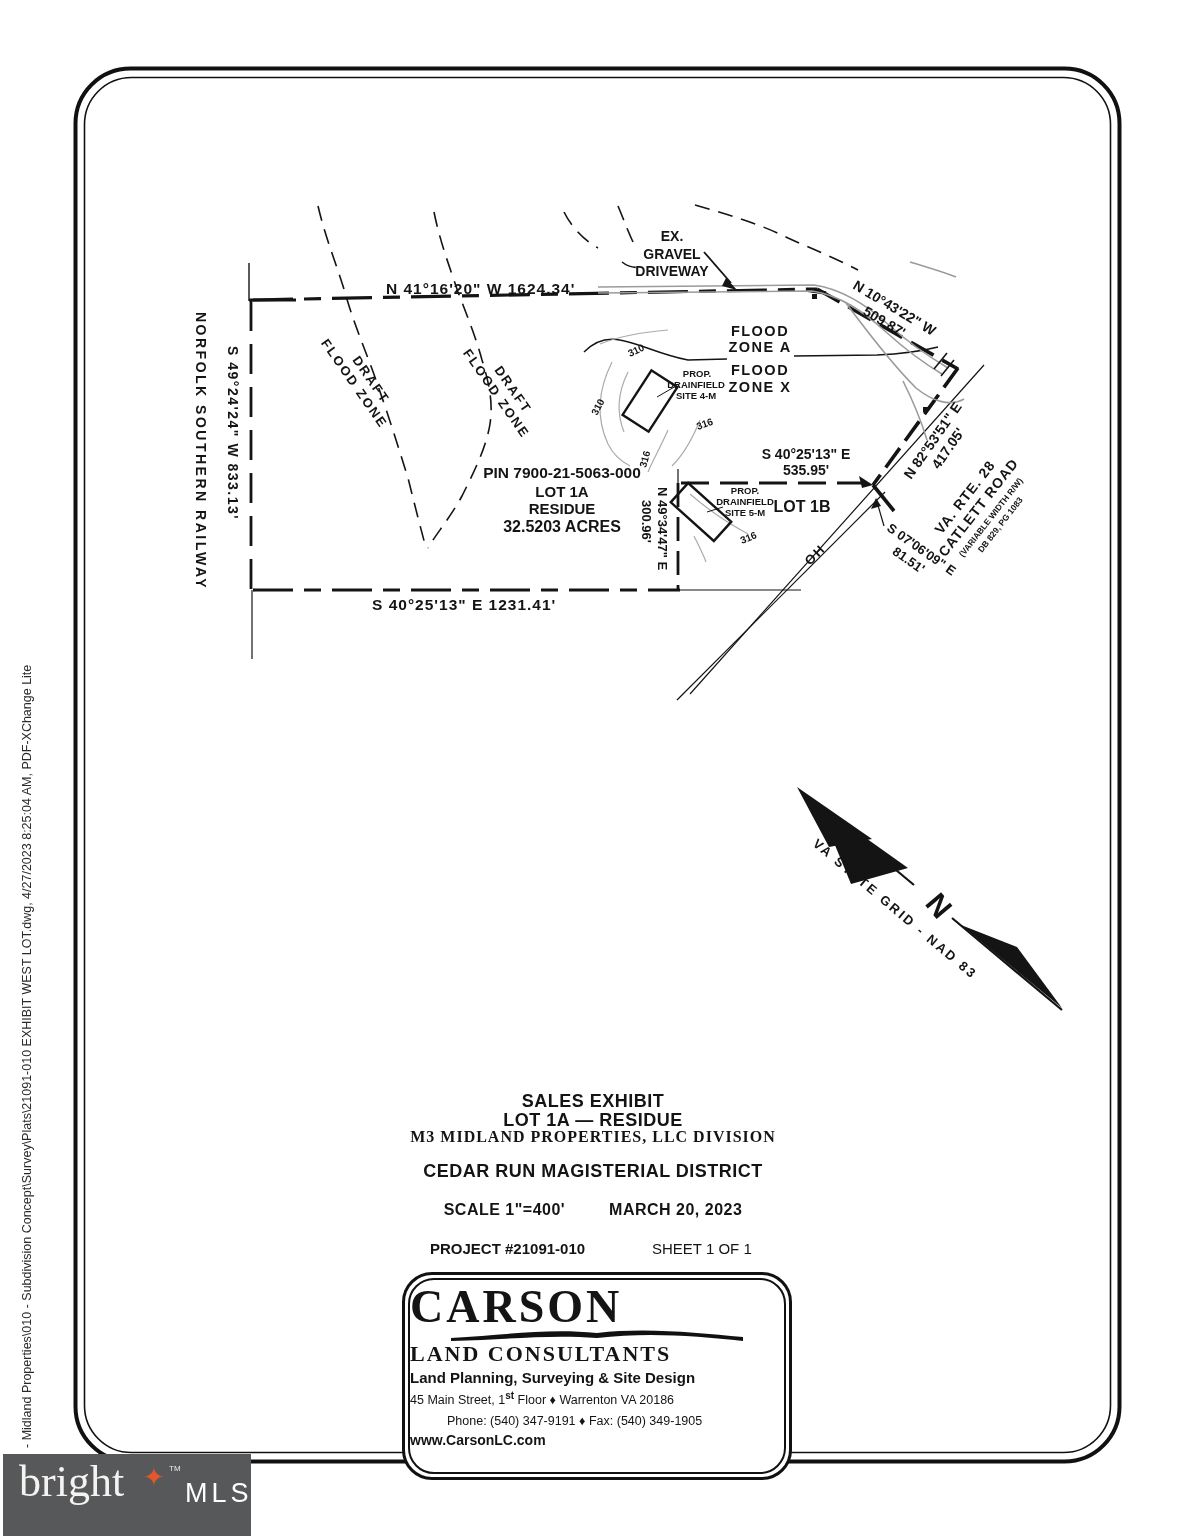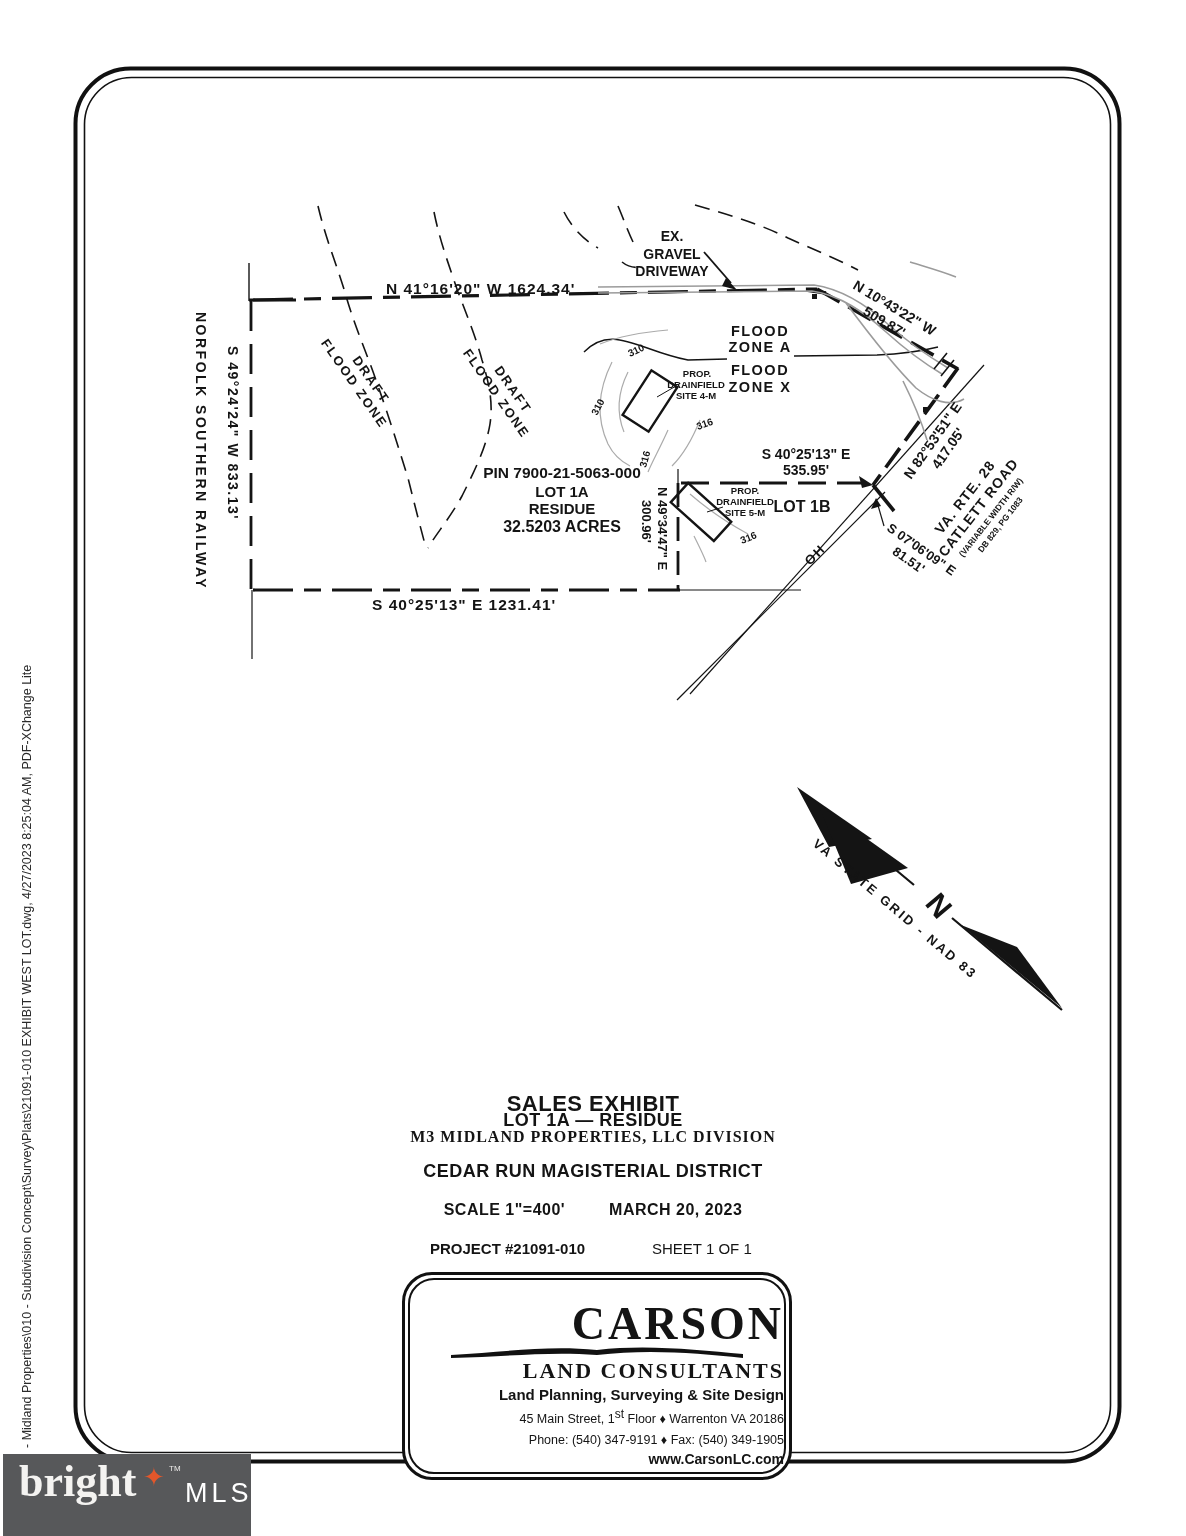--- a/index.html
+++ b/index.html
@@ -11,33 +11,33 @@
       letter-spacing:.5px;white-space:nowrap;}
   .serif{font-family:"Liberation Serif",serif;}
   
   #filepath{position:absolute;left:20px;top:1448px;transform:rotate(-90deg);
             transform-origin:0 0;white-space:nowrap;font-size:12.5px;color:#2a2a2a;
             font-weight:normal;}
   
   #carson{position:absolute;left:402px;top:1272px;width:384px;height:202px;
           background:#fff;border:3px solid #111;border-radius:30px;}
   #carson .inner{position:absolute;inset:3px;border:2px solid #111;border-radius:26px;
-          text-align:right;padding-top:21px;}
+          text-align:left;padding-top:4px;}
   #carson .name{font-family:"Liberation Serif",serif;font-weight:800;font-size:46px;
           letter-spacing:3px;line-height:1.0;}
   #carson .sub{font-family:"Liberation Serif",serif;font-weight:800;font-size:22px;
           letter-spacing:2px;line-height:1.1;}
   #carson .tag{font-weight:bold;font-size:15px;margin-top:3px;}
   #carson .small{font-size:12.5px;margin-top:4px;}
   #carson .web{font-size:14px;font-weight:bold;margin-top:4px;}
-  sup{font-size:12px;}
+  sup{font-size:10px;font-weight:bold;}
   
   #bright{position:absolute;left:3px;top:1454px;width:248px;height:82px;background:#57585a;}
   #bright .word{position:absolute;left:16px;top:2px;font-family:"Liberation Serif",serif;
-          font-weight:bold;font-size:44px;color:#f4f3f1;}
+          font-weight:normal;font-size:44px;color:#f4f3f1;}
   #bright .star{position:absolute;left:140px;top:8px;font-size:26px;color:#e2572b;}
   #bright .tm{position:absolute;left:166px;top:10px;font-size:8px;color:#eceae8;}
   #bright .mls{position:absolute;left:182px;top:24px;font-size:27px;letter-spacing:4px;
           color:#ffffff;font-weight:normal;}
 </style>
 </head>
 <body>
 
 <div id="page">
 
@@ -214,21 +214,21 @@
       <text transform="translate(597,416) rotate(-62)">310</text>
       <text transform="translate(698,430) rotate(-20)">316</text>
       <text transform="translate(646,468) rotate(-75)">316</text>
       <text transform="translate(742,544) rotate(-22)">316</text>
     </g>
 
     <text transform="translate(924,904) rotate(50)" font-size="30">N</text>
     <text transform="translate(812,845) rotate(40)" font-size="13" letter-spacing="2.5" font-family="Liberation Mono, monospace" font-weight="normal">VA STATE GRID - NAD 83</text>
   </svg>
 
-  <div class="tb" style="top:1091px;font-size:22px;">SALES EXHIBIT</div>
+  <div class="tb" style="top:1091px;font-size:18px;">SALES EXHIBIT</div>
   <div class="tb" style="top:1110px;font-size:18px;">LOT 1A — RESIDUE</div>
   <div class="tb serif" style="top:1128px;font-size:16px;letter-spacing:1px;">M3 MIDLAND PROPERTIES, LLC DIVISION</div>
   <div class="tb" style="top:1161px;font-size:18px;">CEDAR RUN MAGISTERIAL DISTRICT</div>
   <div class="tb" style="top:1201px;font-size:16px;">
     <span>SCALE 1"=400'</span>
     <span style="display:inline-block;width:34px;"></span>
     <span>MARCH 20, 2023</span>
   </div>
   <div class="abs" style="left:430px;top:1240px;font-size:15px;font-weight:bold;">PROJECT #21091-010</div>
   <div class="abs" style="left:652px;top:1240px;font-size:15px;font-weight:normal;">SHEET 1 OF 1</div>

